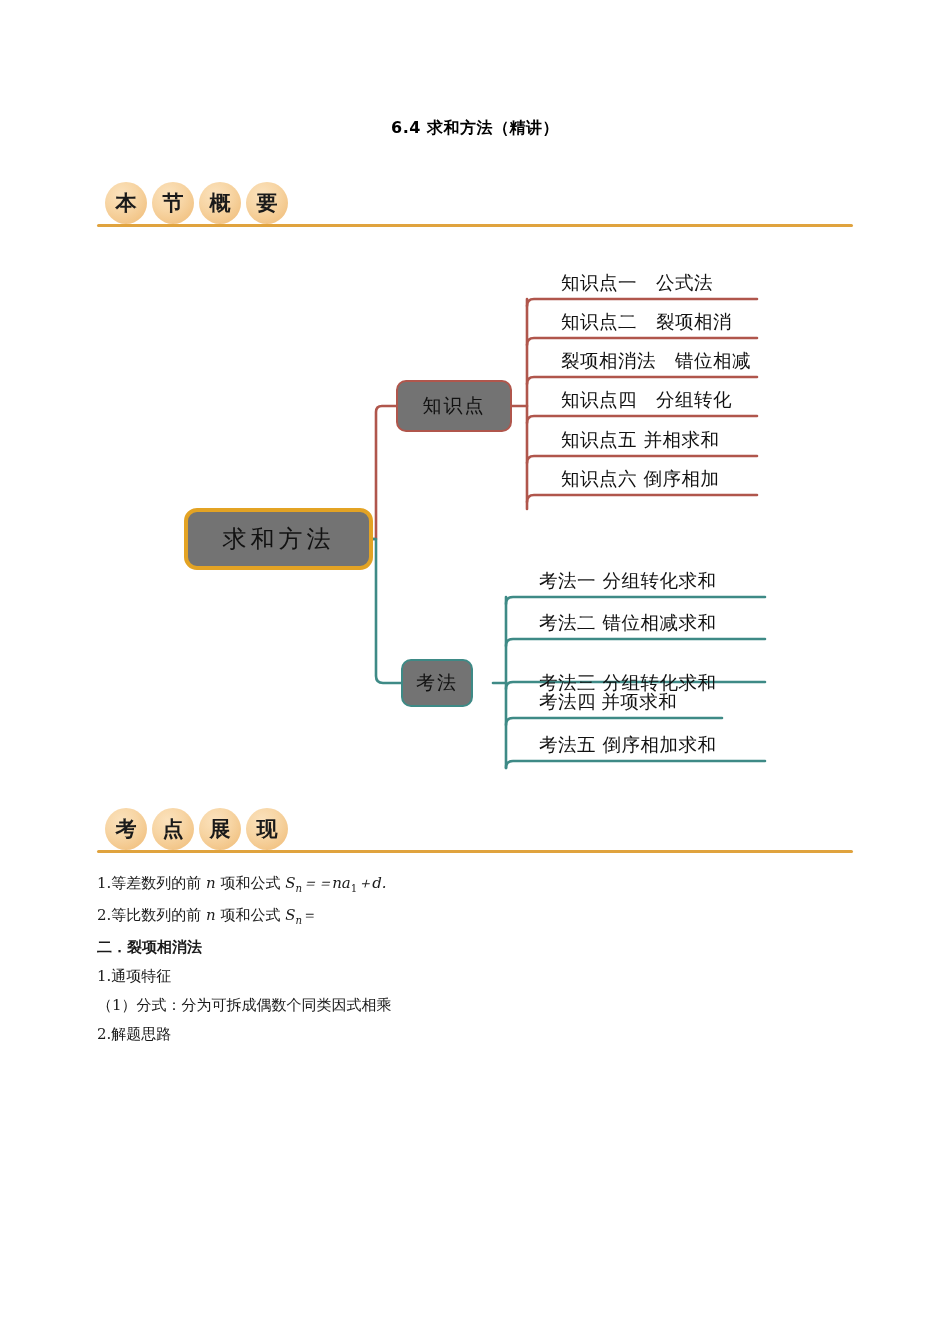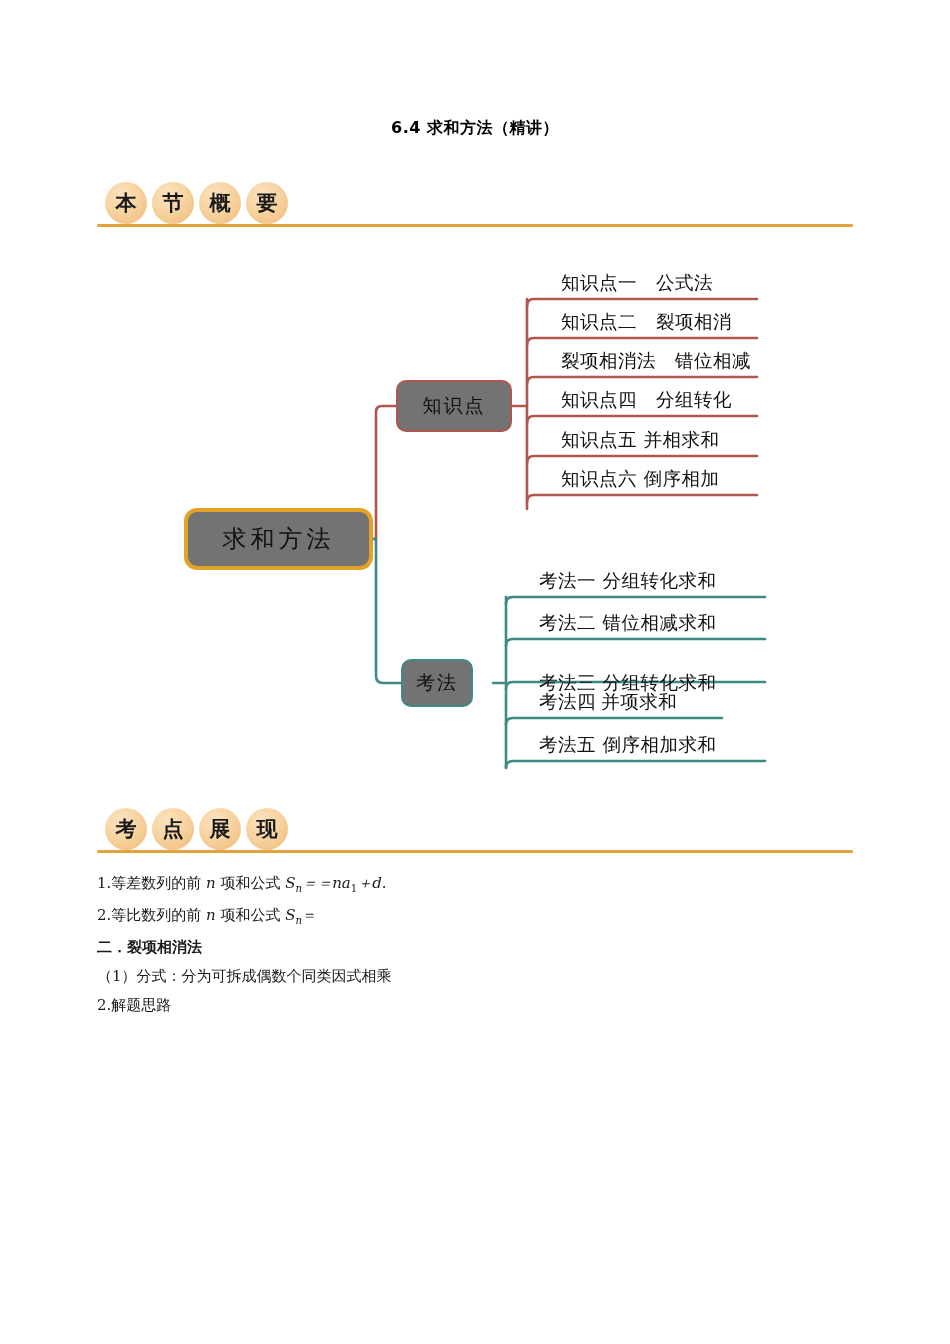--- a/index.html
+++ b/index.html
@@ -231,15 +231,16 @@
   </p>
 
   <p class="body-line">
     <span>2.等比数列的前 </span><span class="ital">n</span><span> 项和公式 </span><span class="ital">S</span><sub class="ital">n</sub><span>＝</span>
   </p>
 
   <p class="body-line">
     <span class="b-strong">二．裂项相消法</span>
   </p>
 
+  <p class="body-line">1.通项特征</p>
   <p class="body-line">（1）分式：分为可拆成偶数个同类因式相乘</p>
   <p class="body-line">2.解题思路</p>
 </div>
 
 </body></html>

